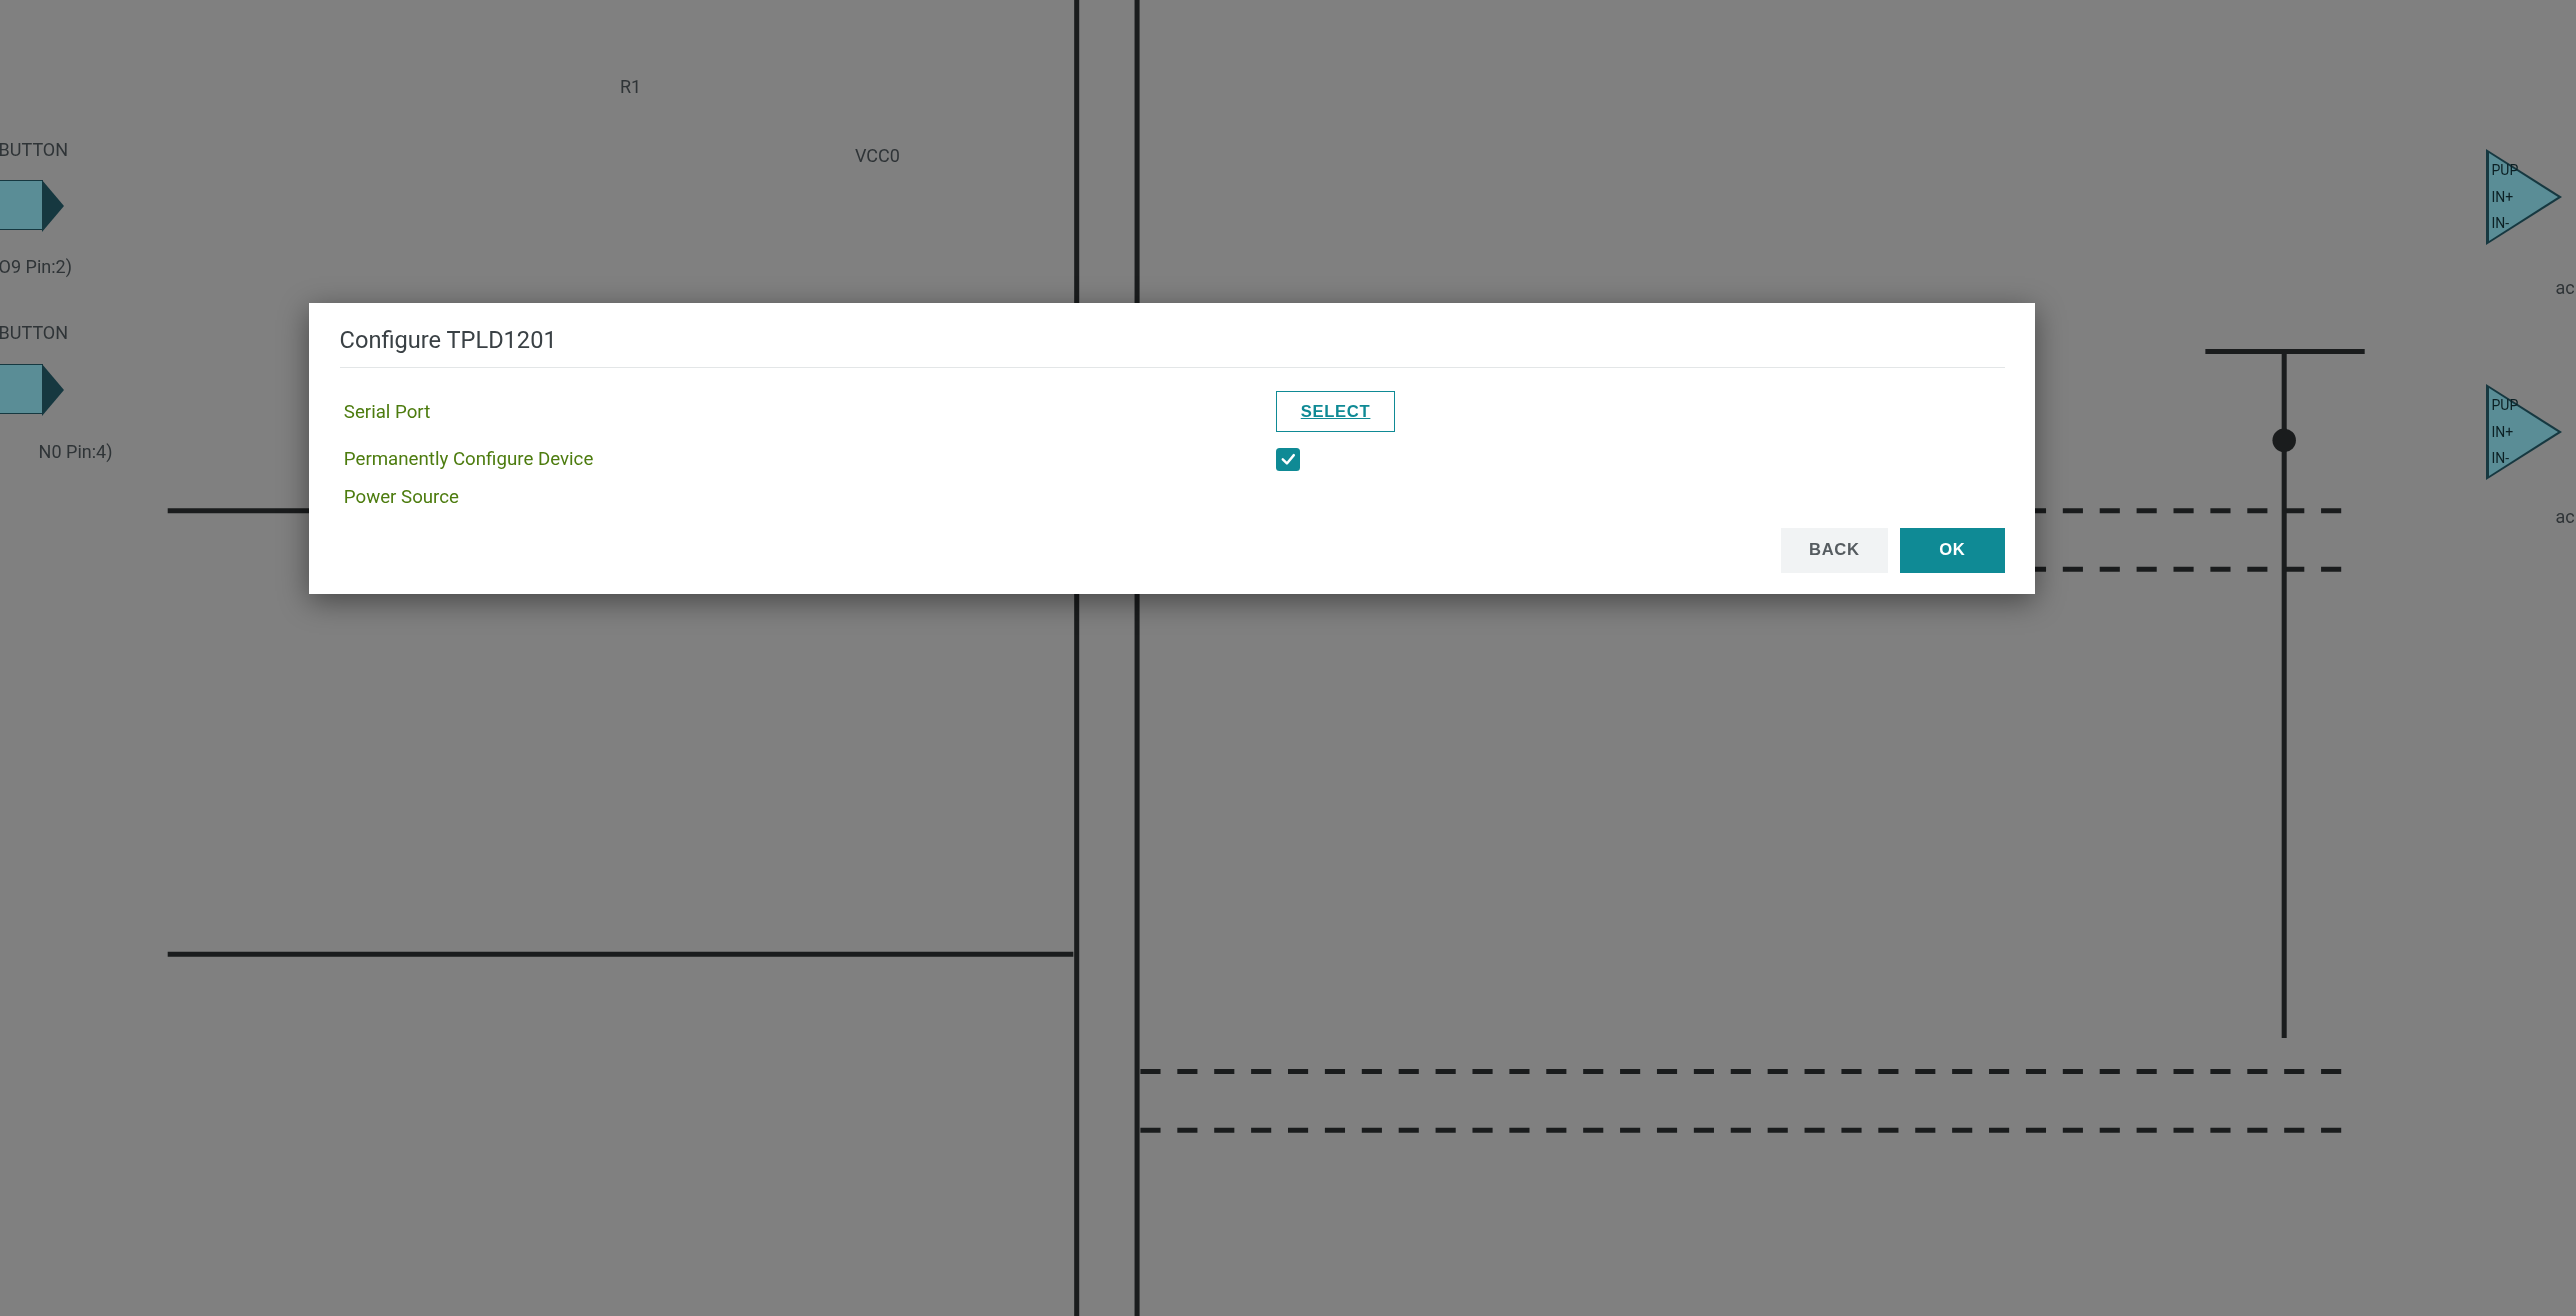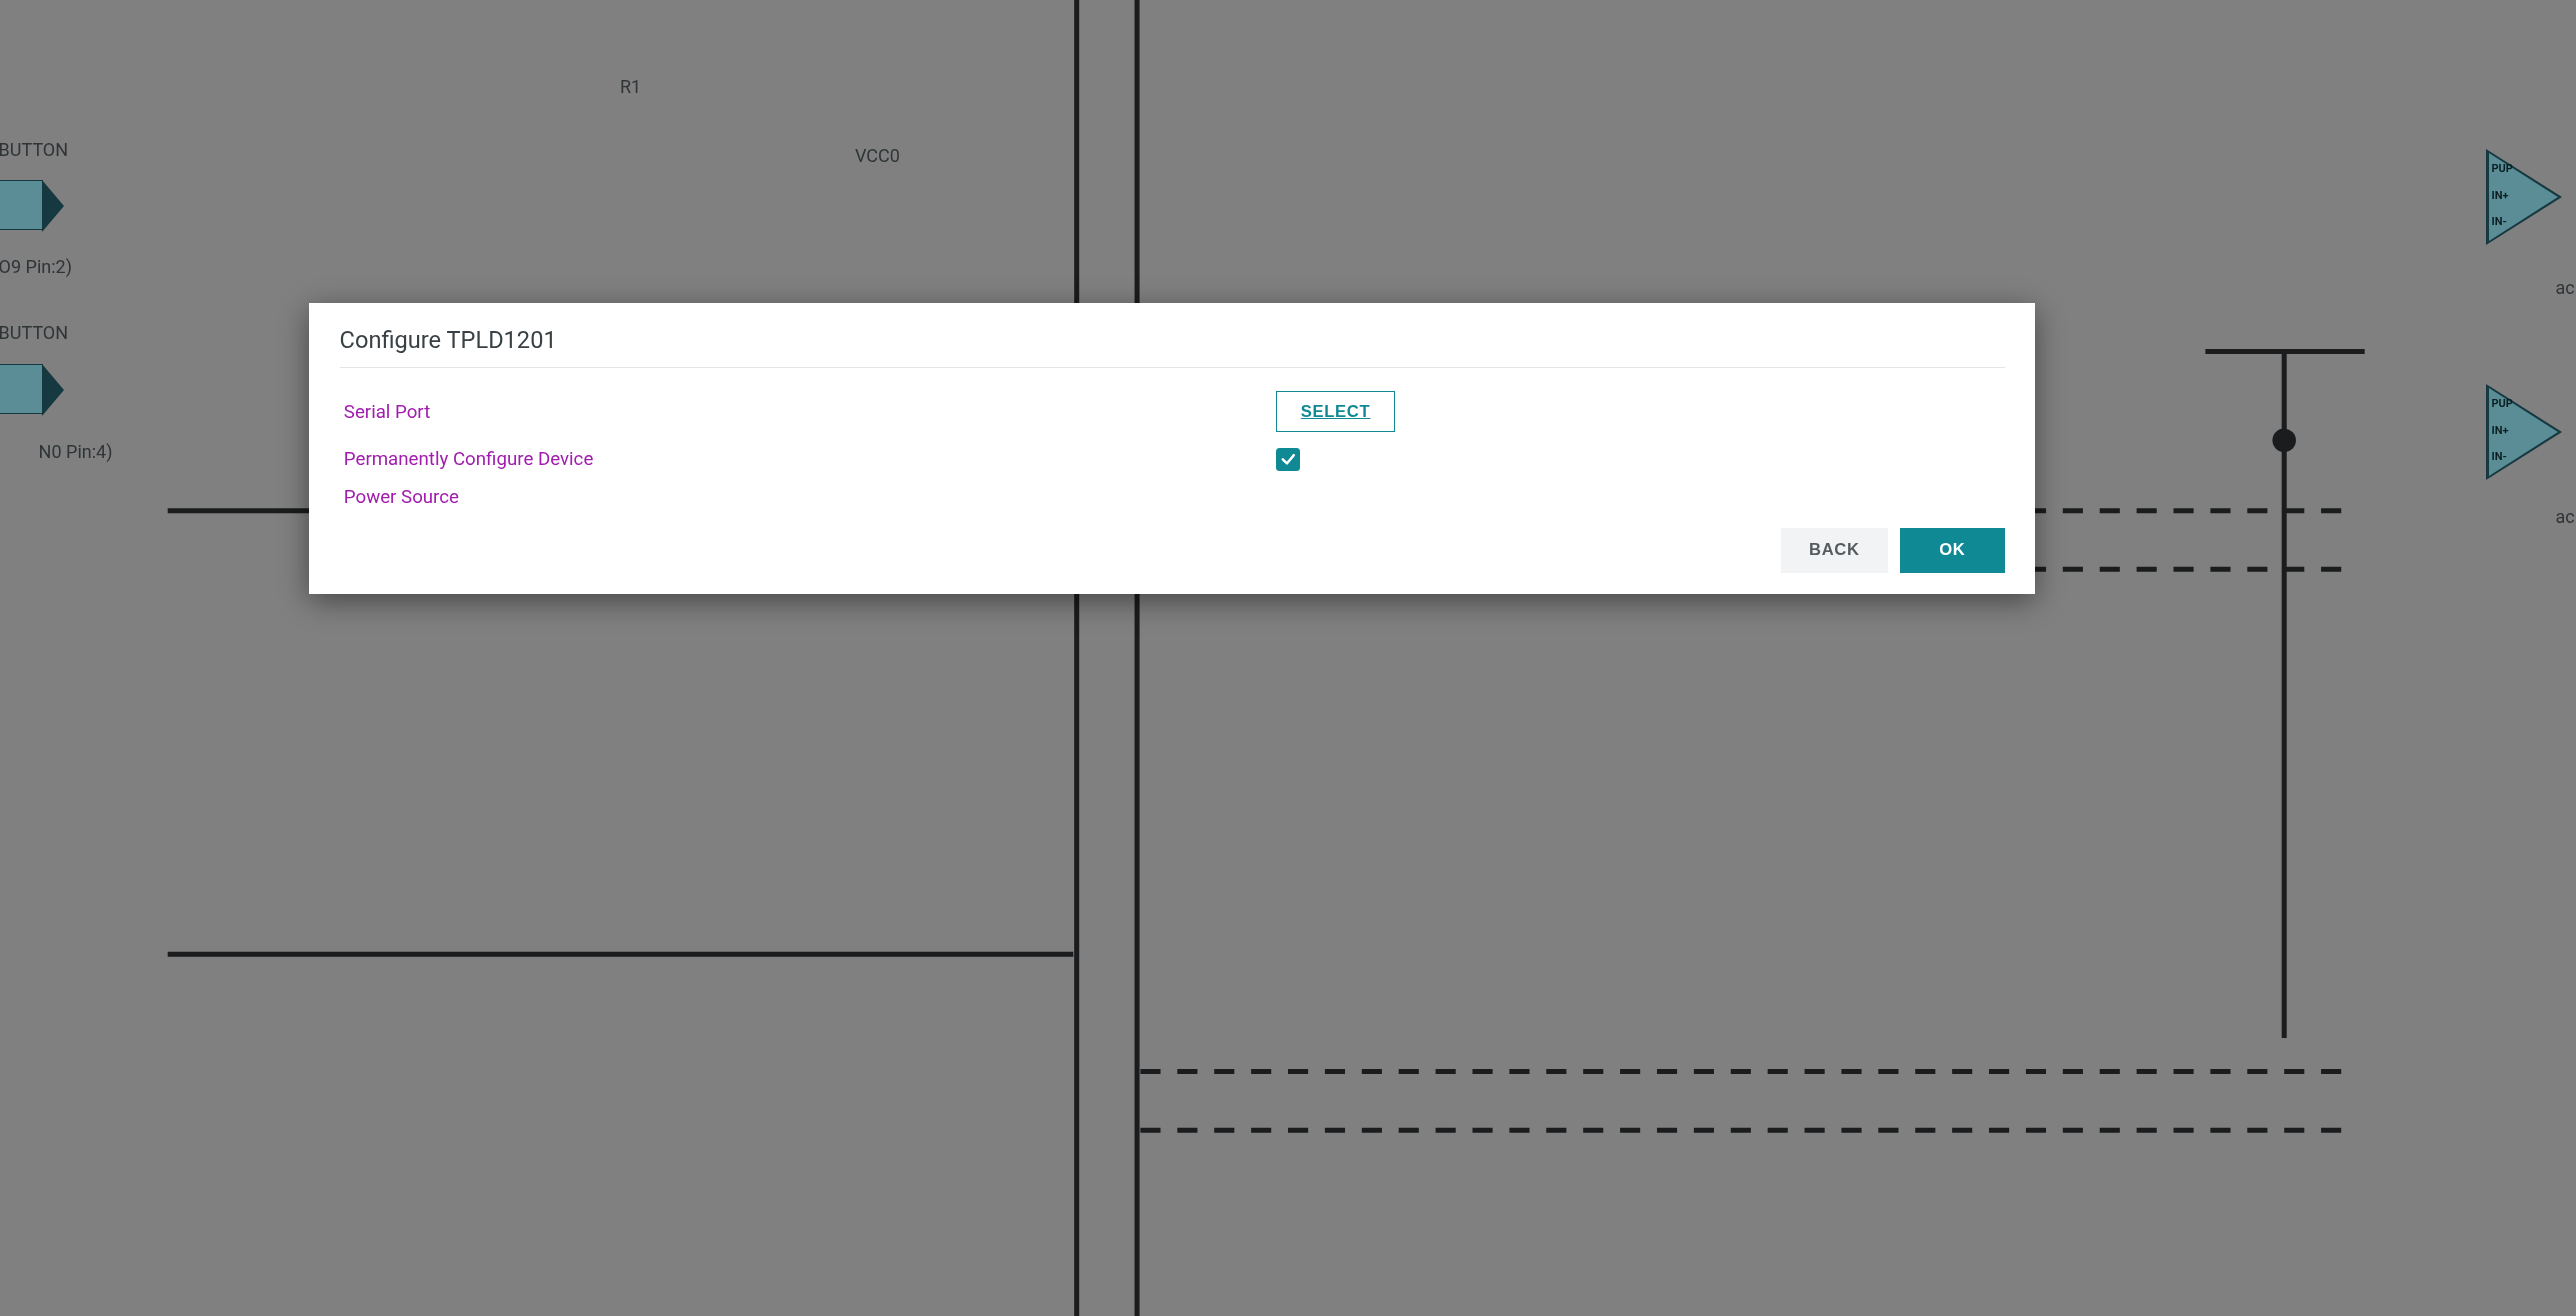--- a/index.html
+++ b/index.html
@@ -77,22 +77,22 @@
     top: 4.2px; left: 2.8px;
     width: 0; height: 0;
     border-top: 44px solid transparent;
     border-bottom: 44px solid transparent;
     border-left: 69px solid #5a8d96;
   }
   .acmp-block .lbl {
     position: absolute;
     left: 5.5px;
     color: #0c2024;
-    font-size: 11px;
-    font-weight: 700;
+    font-size: 14px;
+    font-weight: 400;
   }
 
   
   .overlay {
     position: absolute;
     inset: 0;
     display: flex;
     align-items: flex-start;
     justify-content: center;
   }
@@ -118,21 +118,21 @@
     margin: 0 0 23.6px 0;
   }
   .row {
     display: flex;
     align-items: center;
     margin-bottom: 15.2px;
   }
   .row .label-col {
     flex: 0 0 56%;
     font-size: 18.7px;
-    color: #a21caf;
+    color: #4d7c0f;
     padding-left: 4.2px;
   }
   .row .value-col {
     flex: 1;
     display: flex;
     align-items: center;
   }
 
   .btn-outline {
     border: 1.4px solid #0f8a95;

